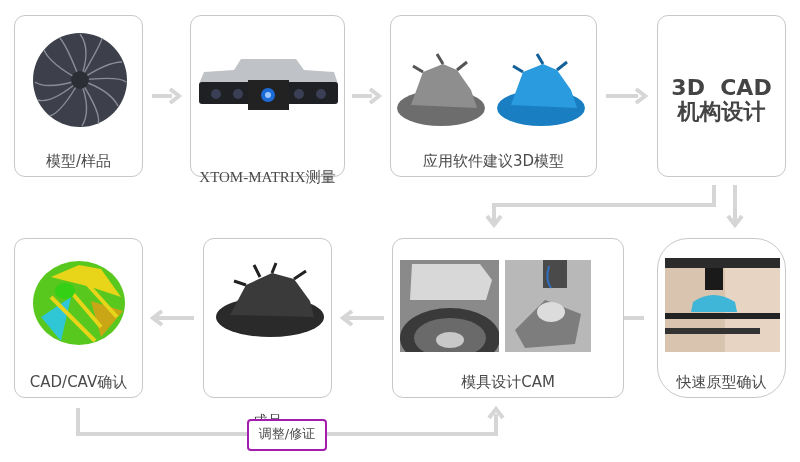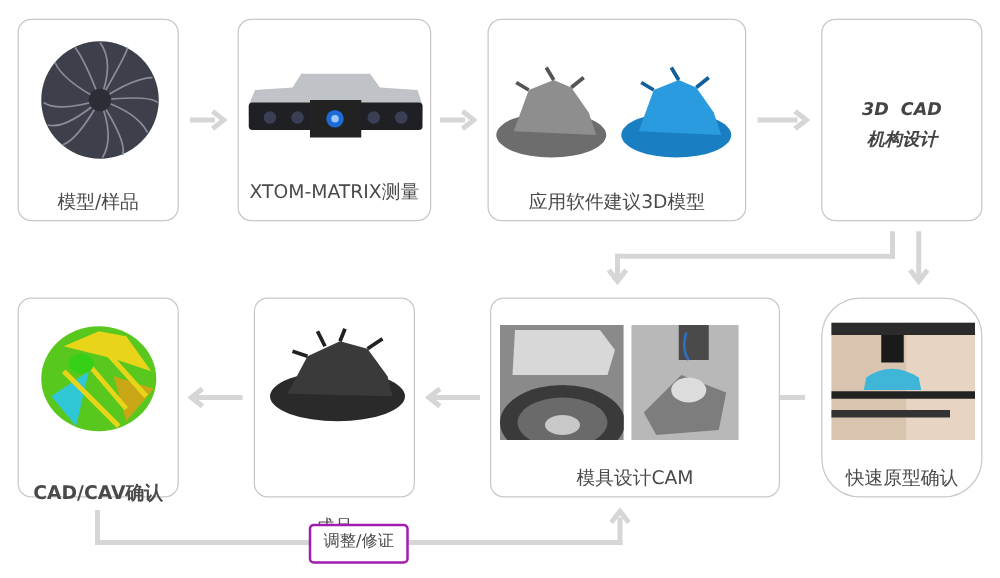--- a/index.html
+++ b/index.html
@@ -1,19 +1,19 @@
 <!DOCTYPE html>
 <html><head>
 <meta charset="utf-8">
 <style>
   html,body{margin:0;padding:0;background:#fff;}
   body{width:800px;height:462px;position:relative;overflow:hidden;font-family:"DejaVu Sans","Liberation Sans",sans-serif;}
   .box{position:absolute;border:1px solid #c8c8c8;border-radius:11px;background:#fff;box-sizing:border-box;}
   .label{position:absolute;left:0;right:0;text-align:center;font-size:15px;color:#4a4a4a;}
-  .big{position:absolute;left:0;right:0;text-align:center;font-weight:bold;color:#444;font-size:14px;line-height:24px;font-style:italic;}
+  .big{position:absolute;left:0;right:0;text-align:center;font-weight:bold;color:#444;font-size:22px;line-height:24px;}
   .line{position:absolute;background:#d6d6d6;}
   .art{position:absolute;}
   .tag{position:absolute;border:2px solid #a21caf;border-radius:4px;background:#fff;font-size:13px;color:#4a4a4a;text-align:center;line-height:26px;}
 </style>
 </head>
 <body>
 
 <div class="box" style="left:14px;top:15px;width:129px;height:162px;">
   <svg class="art" style="left:17px;top:14px;" width="96" height="100" viewBox="0 0 96 100">
     <circle cx="48" cy="50" r="47" fill="#3d3f4a"></circle>
@@ -46,21 +46,21 @@
     <path d="M45 5 L100 5 L108 16 L138 18 L142 30 L142 40 L3 40 L3 30 L8 18 L38 16 Z" fill="#bfc2c6"></path>
     <rect x="3" y="28" width="139" height="22" rx="3" fill="#1f2024"></rect>
     <path d="M52 26 L93 26 L93 56 L52 56 Z" fill="#222"></path>
     <circle cx="20" cy="40" r="5" fill="#3a3f55"></circle>
       <circle cx="42" cy="40" r="5" fill="#3a3f55"></circle>
     <circle cx="72" cy="41" r="7" fill="#1d6bd6"></circle>
       <circle cx="72" cy="41" r="3" fill="#9cc6ff"></circle>
     <circle cx="103" cy="40" r="5" fill="#3a3f55"></circle>
       <circle cx="125" cy="40" r="5" fill="#3a3f55"></circle>
   </svg>
-  <div class="label" style="top:128px;">XTOM-MATRIX测量</div>
+  <div class="label" style="top:152px;font-family:Liberation Serif, serif;">XTOM-MATRIX测量</div>
 </div>
 
 <div class="line" style="left:352px;top:94px;width:20px;height:4px;"></div>
 <svg class="art" style="left:368px;top:87px;" width="14" height="18" viewBox="0 0 14 18">
     <path d="M2 2 L11 9 L2 16" stroke="#d6d6d6" stroke-width="4" fill="none"></path>
   </svg>
 
 <div class="box" style="left:390px;top:15px;width:207px;height:162px;padding-left:16px;">
   <svg class="art" style="left:2px;top:34px;" width="200" height="80" viewBox="0 0 200 80">
     <ellipse cx="48" cy="58" rx="44" ry="18" fill="#6d6d6d"></ellipse>
@@ -152,21 +152,21 @@
 
 <div class="box" style="left:14px;top:238px;width:129px;height:160px;">
   <svg class="art" style="left:16px;top:18px;" width="96" height="90" viewBox="0 0 96 90">
     <ellipse cx="48" cy="46" rx="46" ry="42" fill="#59c81e"></ellipse>
     <path d="M20 20 L48 8 L70 12 L90 40 L60 30 Z" fill="#e8d419"></path>
     <path d="M10 60 L40 40 L30 84 Z" fill="#2fc7d6"></path>
     <path d="M60 44 L92 54 L70 80 Z" fill="#c9a615"></path>
     <path d="M36 30 L70 70 M20 40 L64 84 M50 20 L86 60" stroke="#e8d419" stroke-width="4"></path>
     <ellipse cx="34" cy="34" rx="10" ry="8" fill="#34d016"></ellipse>
   </svg>
-  <div class="label" style="top:146px;font-weight:bold;">CAD/CAV确认</div>
+  <div class="label" style="top:134px;">CAD/CAV确认</div>
 </div>
 
 <div class="line" style="left:76px;top:408px;width:4px;height:28px;"></div>
 <div class="line" style="left:76px;top:432px;width:422px;height:4px;"></div>
 <div class="line" style="left:494px;top:414px;width:4px;height:22px;"></div>
 <svg class="art" style="left:487px;top:406px;" width="18" height="14" viewBox="0 0 18 14">
     <path d="M2 12 L9 3 L16 12" stroke="#d6d6d6" stroke-width="4" fill="none"></path>
   </svg>
 <div class="tag" style="left:247px;top:419px;width:76px;height:28px;">调整/修证</div>
 

